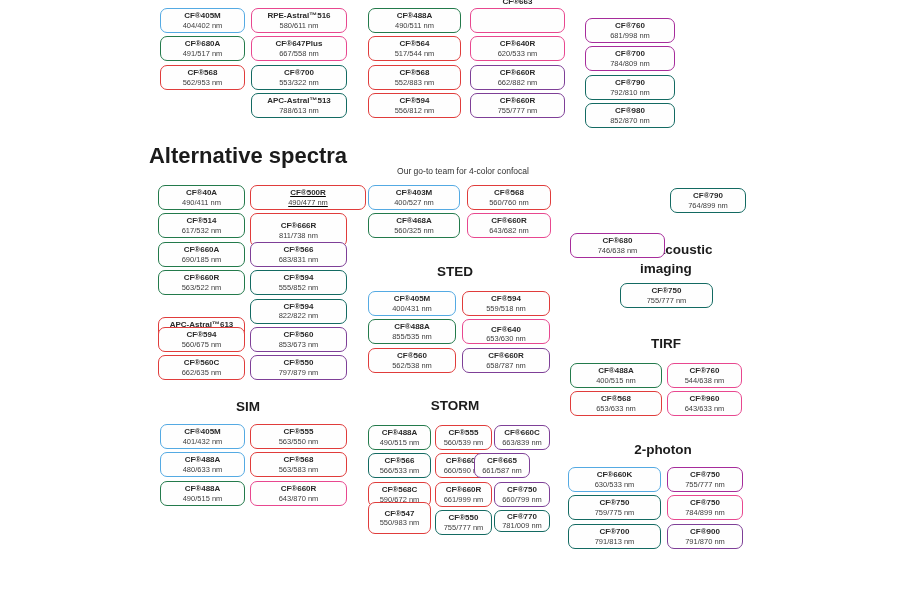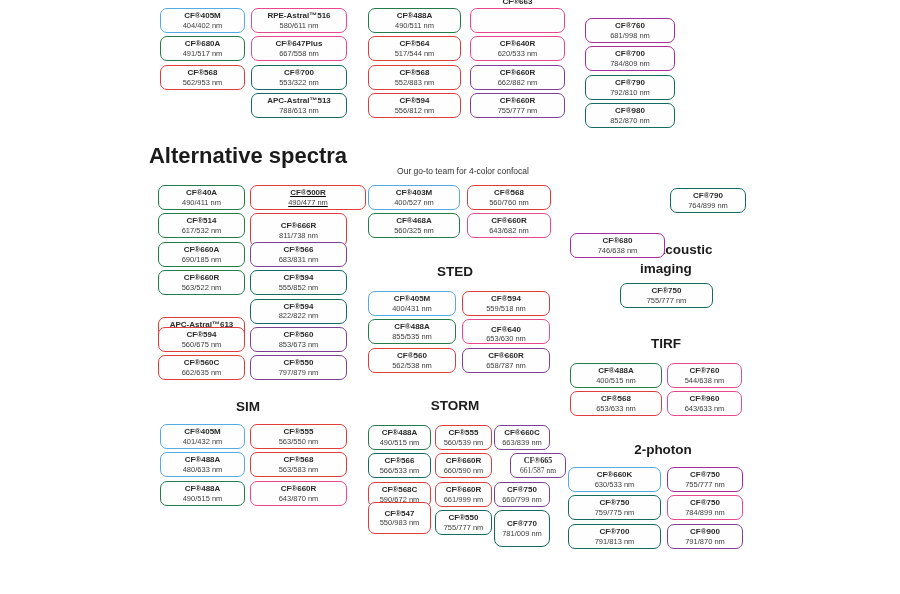--- a/index.html
+++ b/index.html
@@ -289,29 +289,29 @@
         <div class="dye-val">661/999 nm</div>
       </div>
       <div class="dye-box" style="left: 435px; top: 510.2px; width: 57px; height: 25px; border-color: rgb(19, 106, 98);">
         <div class="dye-name">CF®550</div>
         <div class="dye-val">755/777 nm</div>
       </div>
       <div class="dye-box" style="left: 494px; top: 425px; width: 56px; height: 25px; border-color: rgb(126, 63, 151);">
         <div class="dye-name">CF®660C</div>
         <div class="dye-val">663/839 nm</div>
       </div>
-      <div class="dye-box" style="left: 510px; top: 453.4px; width: 56px; height: 25px; border-color: rgb(126, 63, 151); font-family: Liberation Serif, serif;">
+      <div class="dye-box" style="left: 474px; top: 453.4px; width: 56px; height: 25px; border-color: rgb(126, 63, 151);">
         <div class="dye-name">CF®665</div>
         <div class="dye-val">661/587 nm</div>
       </div>
       <div class="dye-box" style="left: 494px; top: 481.8px; width: 56px; height: 25px; border-color: rgb(126, 63, 151);">
         <div class="dye-name">CF®750</div>
         <div class="dye-val">660/799 nm</div>
       </div>
-      <div class="dye-box" style="left: 494px; top: 510.2px; width: 56px; height: 37px; border-color: rgb(19, 106, 98); border-radius: 8px;">
+      <div class="dye-box" style="left: 494px; top: 510.2px; width: 56px; height: 22px; border-color: rgb(19, 106, 98);">
         <div class="dye-name">CF®770</div>
         <div class="dye-val">781/009 nm</div>
       </div>
       <div class="dye-box" style="left: 568px; top: 467px; width: 93px; height: 25px; border-color: rgb(84, 170, 227);">
         <div class="dye-name">CF®660K</div>
         <div class="dye-val">630/533 nm</div>
       </div>
       <div class="dye-box" style="left: 568px; top: 495.4px; width: 93px; height: 25px; border-color: rgb(19, 106, 98);">
         <div class="dye-name">CF®750</div>
         <div class="dye-val">759/775 nm</div>

